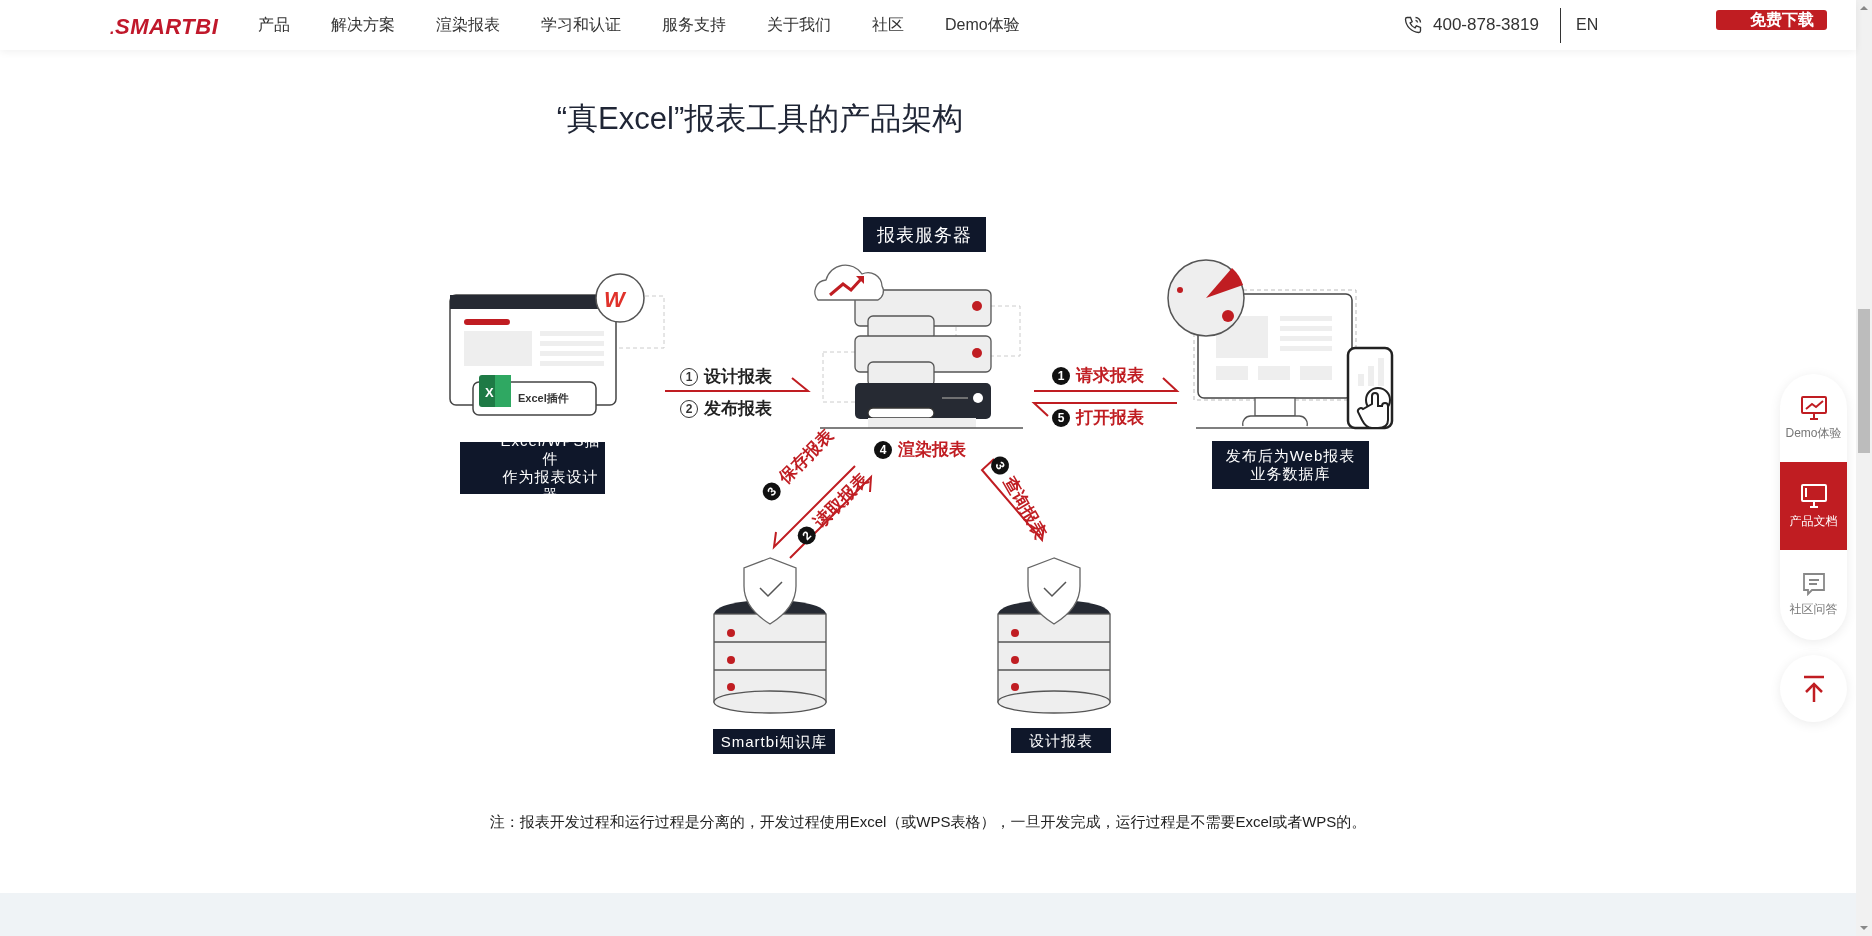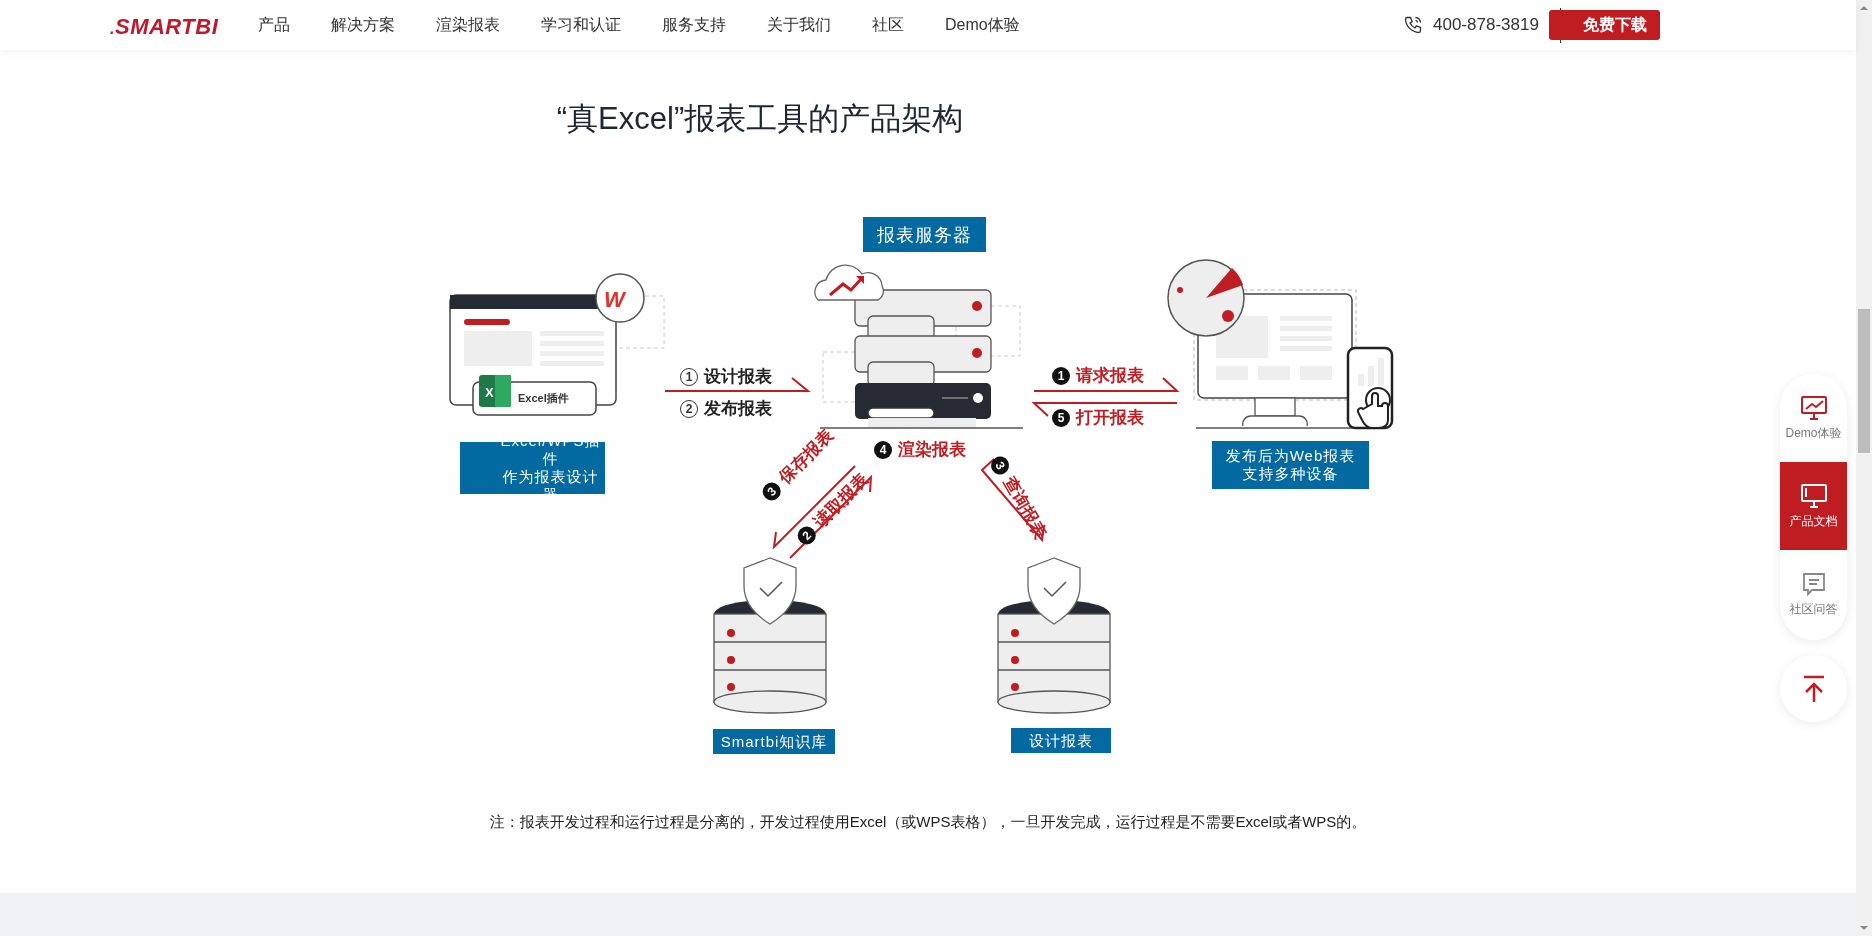--- a/index.html
+++ b/index.html
@@ -9,28 +9,28 @@
   
   .header { position: absolute; left: 0; top: 0; width: 1856px; height: 50px; background: #fff; box-shadow: 0 2px 8px rgba(0,0,0,0.06); z-index: 5; }
   .logo { position: absolute; left: 110px; top: 14px; font-size: 22px; font-weight: 700; font-style: italic; color: #c0182b; letter-spacing: 0.5px; }
   .logo .dot { font-size: 16px; }
   .nav { position: absolute; left: 258px; top: 0; height: 50px; display: flex; align-items: center; }
   .nav-item { font-size: 16px; color: #333; margin-right: 41px; cursor: pointer; }
   .phone { position: absolute; left: 1403px; top: 15px; display: flex; align-items: center; font-size: 17px; color: #333; }
   .phone svg { margin-right: 10px; }
   .divider-v { position: absolute; left: 1560px; top: 8px; width: 1px; height: 35px; background: #333; }
   .lang { position: absolute; left: 1576px; top: 16px; font-size: 16px; color: #333; cursor: pointer; }
-  .download-btn { position: absolute; left: 1549px; top: 10px; width: 111px; height: 30px; background: #c01d22; color: #fff; border-radius: 3px; font-size: 16px; font-weight: 700; display: flex; align-items: center; justify-content: center; cursor: pointer; padding-left: 21px; }
+  .download-btn { position: absolute; left: 1716px; top: 10px; width: 111px; height: 20px; background: #c01d22; color: #fff; border-radius: 3px; font-size: 16px; font-weight: 700; display: flex; align-items: center; justify-content: center; cursor: pointer; padding-left: 21px; }
 
   
   .section-title { position: absolute; left: 0; width: 1520px; top: 98px; text-align: center; font-size: 31px; color: #1f2535; }
 
   
   .diagram { position: absolute; left: 0; top: 0; width: 1856px; height: 936px; }
-  .label-box { position: absolute; background: #0369a1; color: #fff; text-align: center; font-size: 15px; line-height: 18px; display: flex; align-items: center; justify-content: center; flex-direction: column; letter-spacing: 1px; }
+  .label-box { position: absolute; background: #0f172a; color: #fff; text-align: center; font-size: 15px; line-height: 18px; display: flex; align-items: center; justify-content: center; flex-direction: column; letter-spacing: 1px; }
   .step { position: absolute; font-size: 17px; font-weight: 700; color: #c01d22; white-space: nowrap; display: flex; align-items: center; }
   .step.black { color: #222; }
   .num { display: inline-flex; width: 18px; height: 18px; border-radius: 50%; background: #111; color: #fff; font-size: 12px; align-items: center; justify-content: center; margin-right: 6px; font-weight: 700; }
   .num.outline { background: #fff; color: #333; border: 1.5px solid #333; }
 
   .note { position: absolute; left: 0; width: 1856px; top: 813px; text-align: center; font-size: 15px; color: #222; }
 
   .footer-band { position: absolute; left: 0; top: 893px; width: 1856px; height: 43px; background: #eff3f6; }
 
   
@@ -193,21 +193,21 @@
 
   <div class="label-box" style="left:863px;top:217px;width:123px;height:35px;font-size:18px;">
       <span>报表服务器</span>
     </div>
   <div class="label-box" style="left:460px;top:442px;width:145px;height:52px;padding-left:36px;">
     <span>Excel/WPS插件</span>
     <span>作为报表设计器</span>
   </div>
   <div class="label-box" style="left:1212px;top:441px;width:157px;height:48px;">
     <span>发布后为Web报表</span>
-    <span>支持多种设备</span>
+    <span>业务数据库</span>
   </div>
   <div class="label-box" style="left:713px;top:729px;width:122px;height:25px;">
       <span>Smartbi知识库</span>
     </div>
   <div class="label-box" style="left:1011px;top:728px;width:100px;height:25px;">
       <span>设计报表</span>
     </div>
 
   <div class="step black" style="left:680px;top:365px;">
       <span class="num outline">1</span>

